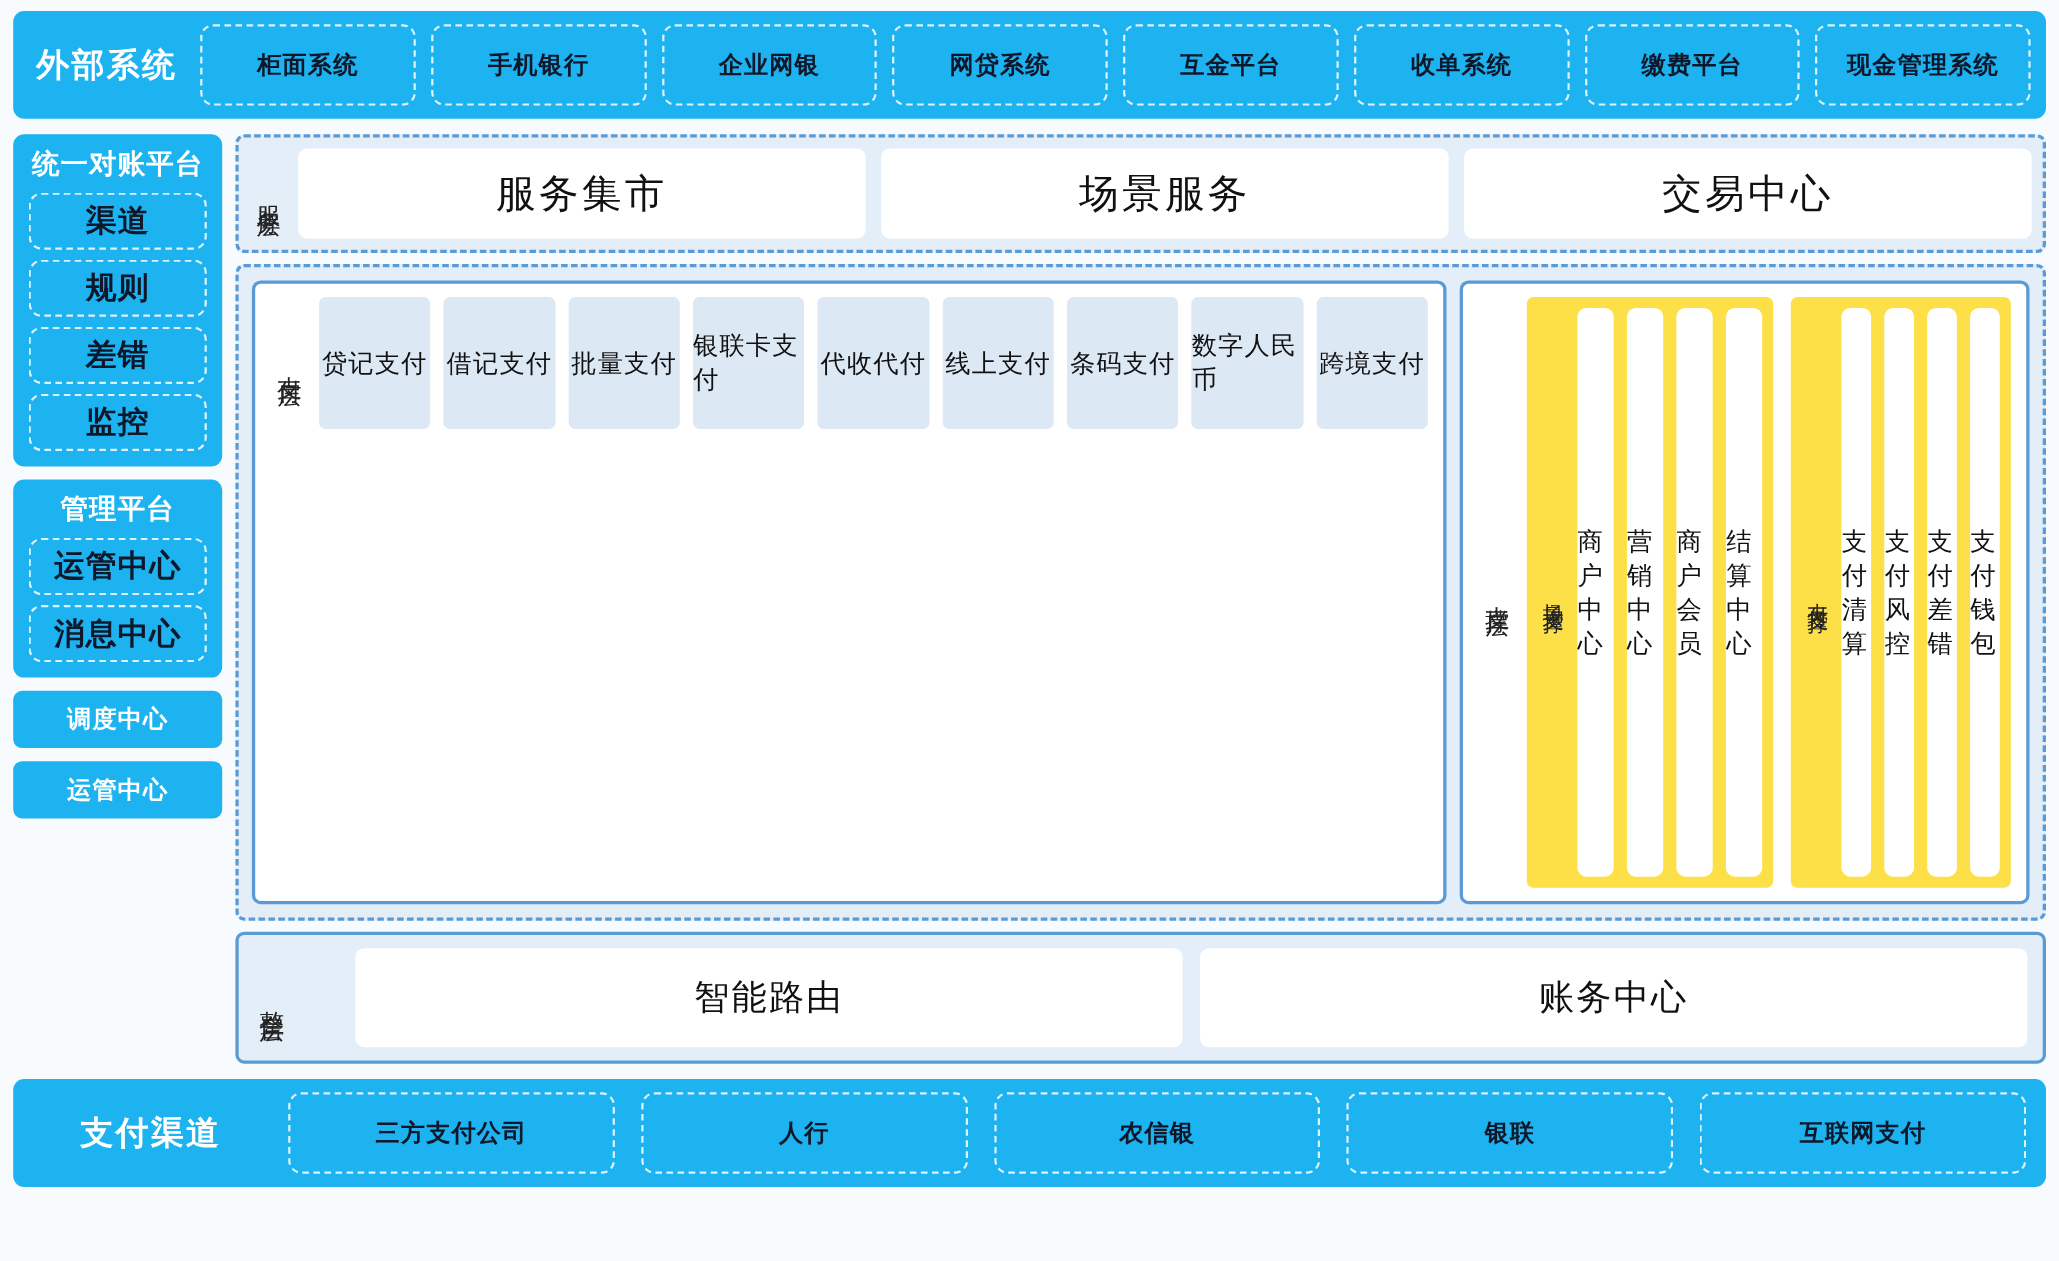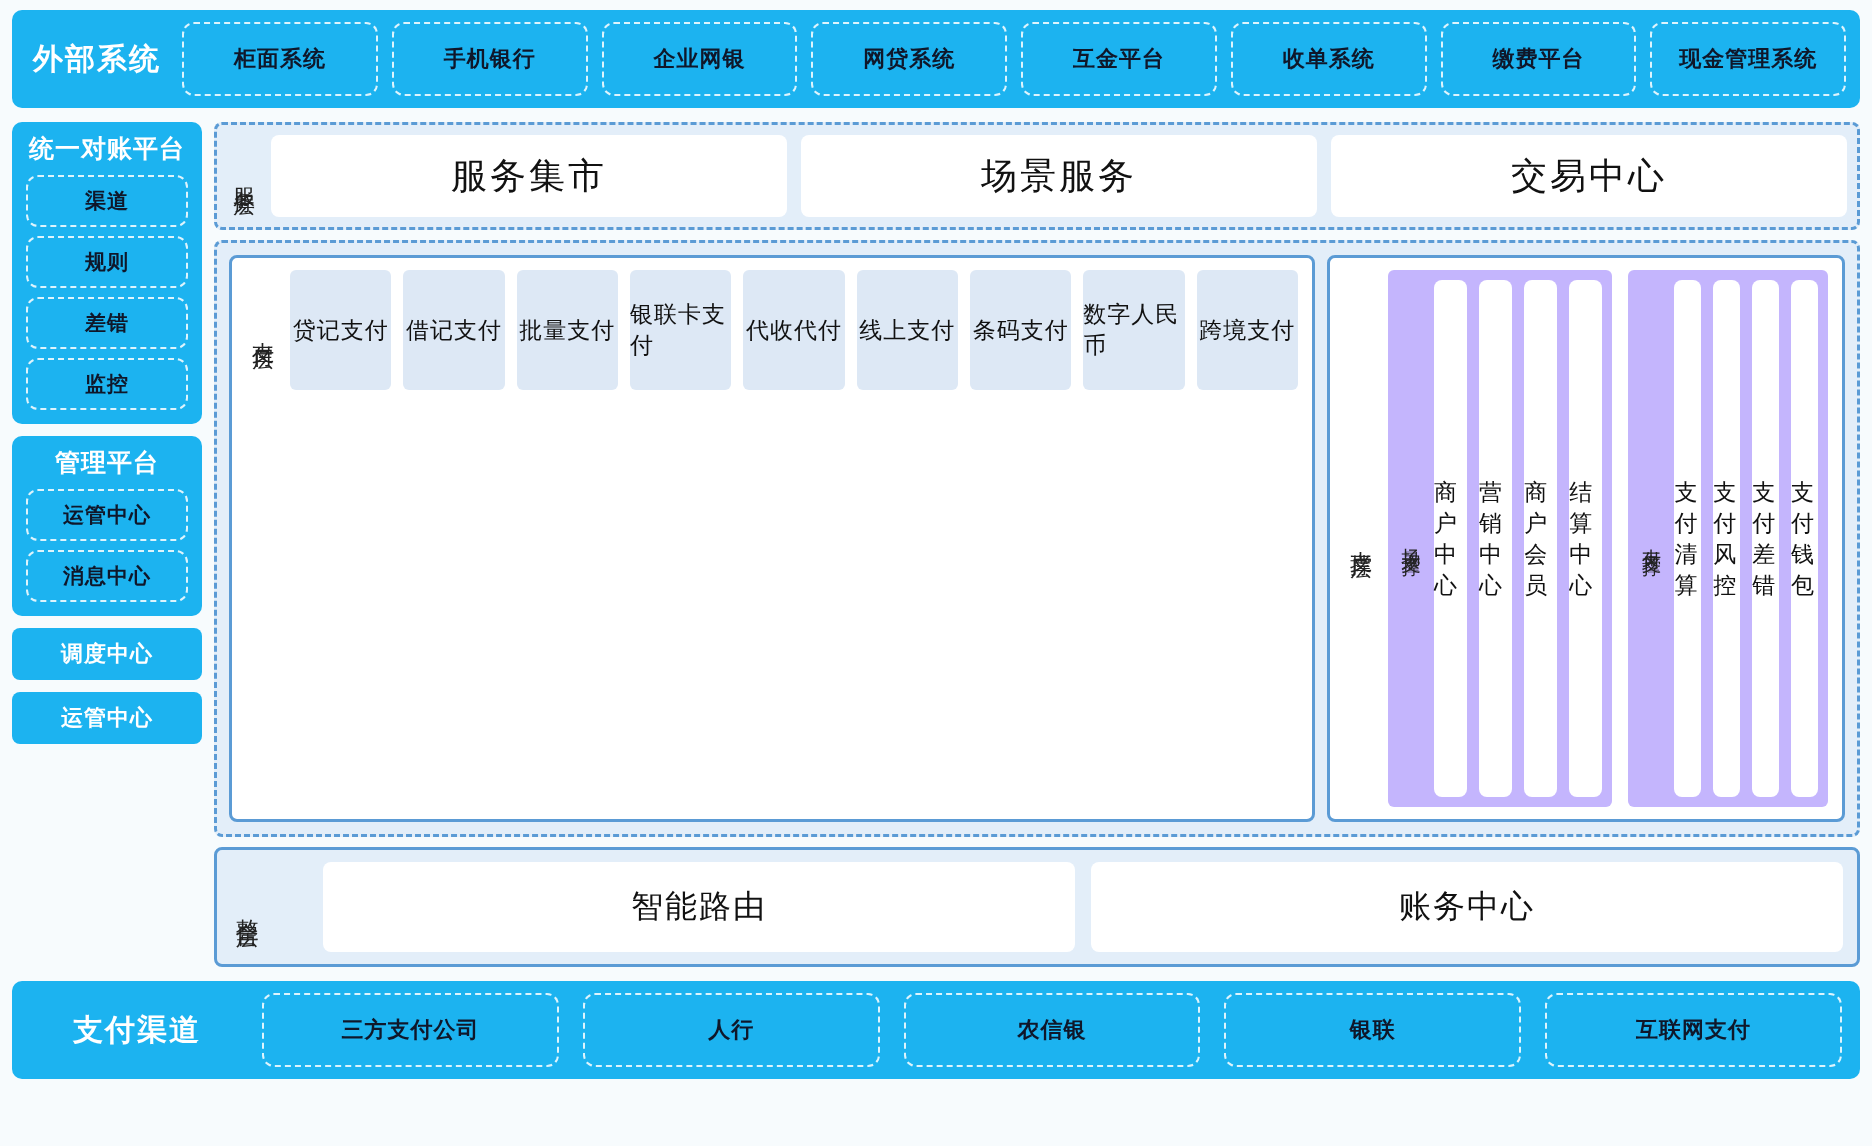--- a/index.html
+++ b/index.html
@@ -32,21 +32,21 @@
   #external-bar .chips{display:flex;flex:1;gap:14px;height:74px;}
   #external-bar .dash-chip{flex:1;font-size:22px;}
 
   
   .mid{display:flex;gap:12px;margin-top:14px;height:845px;}
 
   
   .rail{width:190px;flex:0 0 190px;display:flex;flex-direction:column;gap:12px;}
   .rail-block{background:#1cb3f0;border-radius:10px;padding:10px 14px 14px;box-sizing:border-box;}
   .rail-block h3{margin:0 0 10px;color:#fff;font-size:25px;font-weight:bold;text-align:center;letter-spacing:1px;}
-  .rail-block .dash-chip{height:52px;font-size:21px;margin-bottom:9px;font-weight:bold;}
+  .rail-block .dash-chip{height:52px;font-size:28px;margin-bottom:9px;font-weight:bold;}
   .rail-block .dash-chip:last-child{margin-bottom:0;}
   .rail-solid{
     background:#1cb3f0;border-radius:8px;color:#fff;font-size:22px;font-weight:bold;
     display:flex;align-items:center;justify-content:center;height:52px;letter-spacing:1px;
   }
 
   
   .stack{flex:1;display:flex;flex-direction:column;gap:10px;min-width:0;}
 
   .dashed-group{
@@ -83,21 +83,21 @@
   #pay-group .card{
     background:#dde8f5;border-radius:6px;height:120px;flex:1;
     display:flex;align-items:center;justify-content:center;
     font-size:23px;color:#111;letter-spacing:1px;
   }
 
   #support-group{flex:1;display:flex;}
   #support-group .row{flex:1;}
   #support-group .subgroups{display:flex;flex:1;gap:16px;min-width:0;}
   .subgroup{
-    background:#c4b5fd;border-radius:6px;display:flex;align-items:stretch;
+    background:#fde047;border-radius:6px;display:flex;align-items:stretch;
     padding:10px;gap:10px;box-sizing:border-box;min-width:0;
   }
   .subgroup.scene{flex:0 0 51%;}
   .subgroup.pay-sup{flex:1;}
   .subgroup .vlabel{font-size:19px;letter-spacing:3px;width:26px;}
   .subgroup .cards{display:flex;flex:1;gap:12px;min-width:0;}
   .subgroup .card{
     background:#fff;border-radius:8px;flex:1;
     display:flex;align-items:center;justify-content:center;
     font-size:23px;color:#111;letter-spacing:1px;

